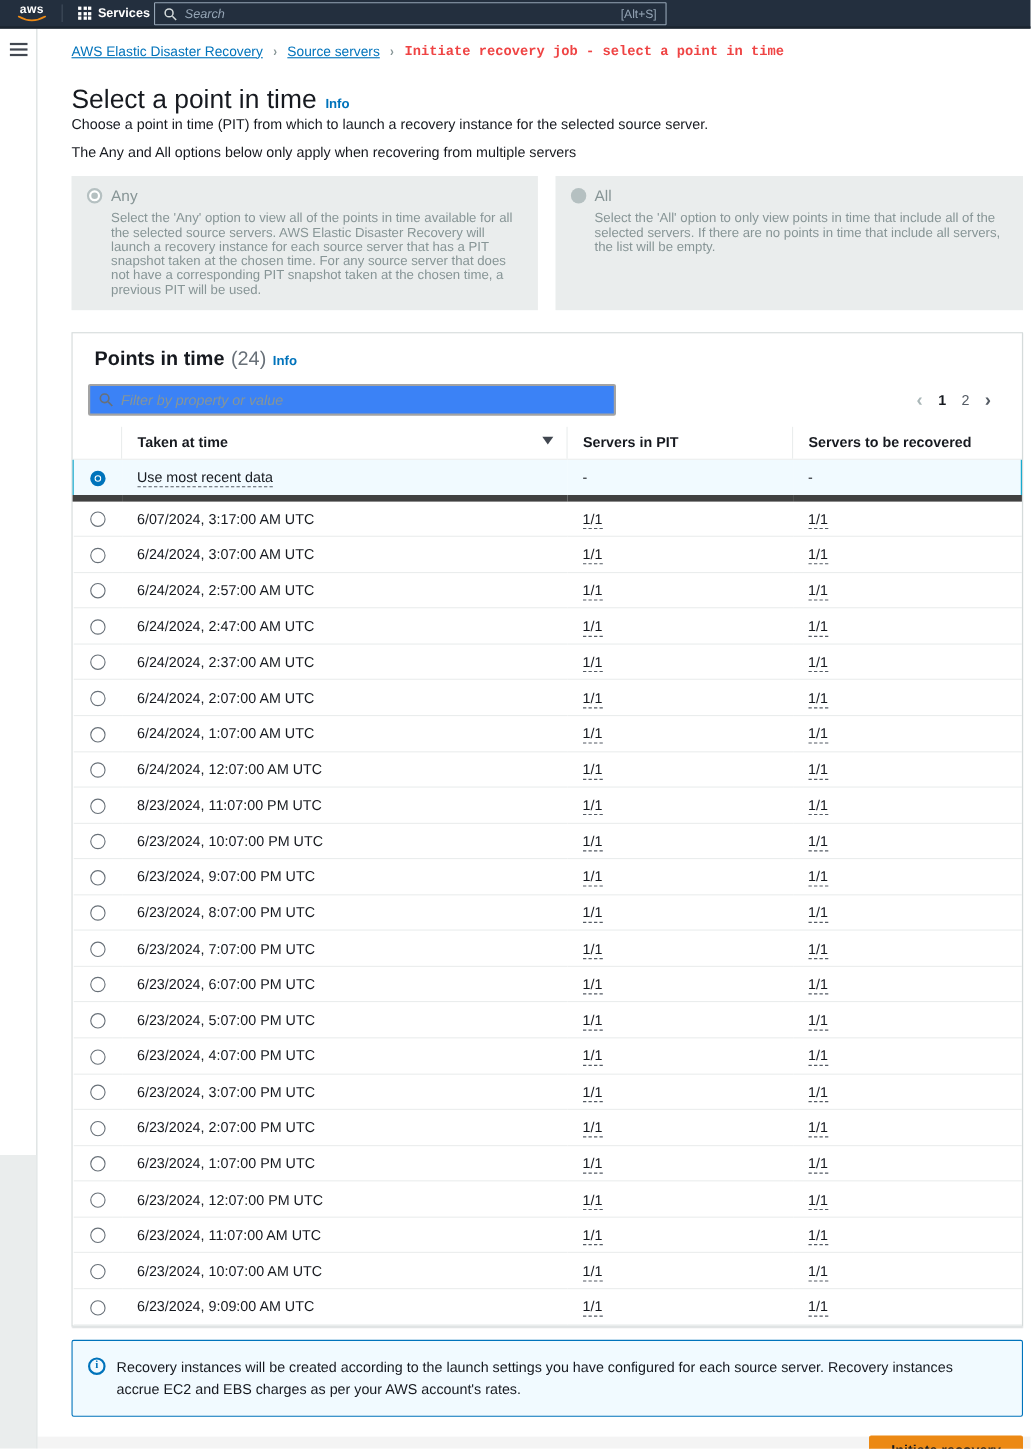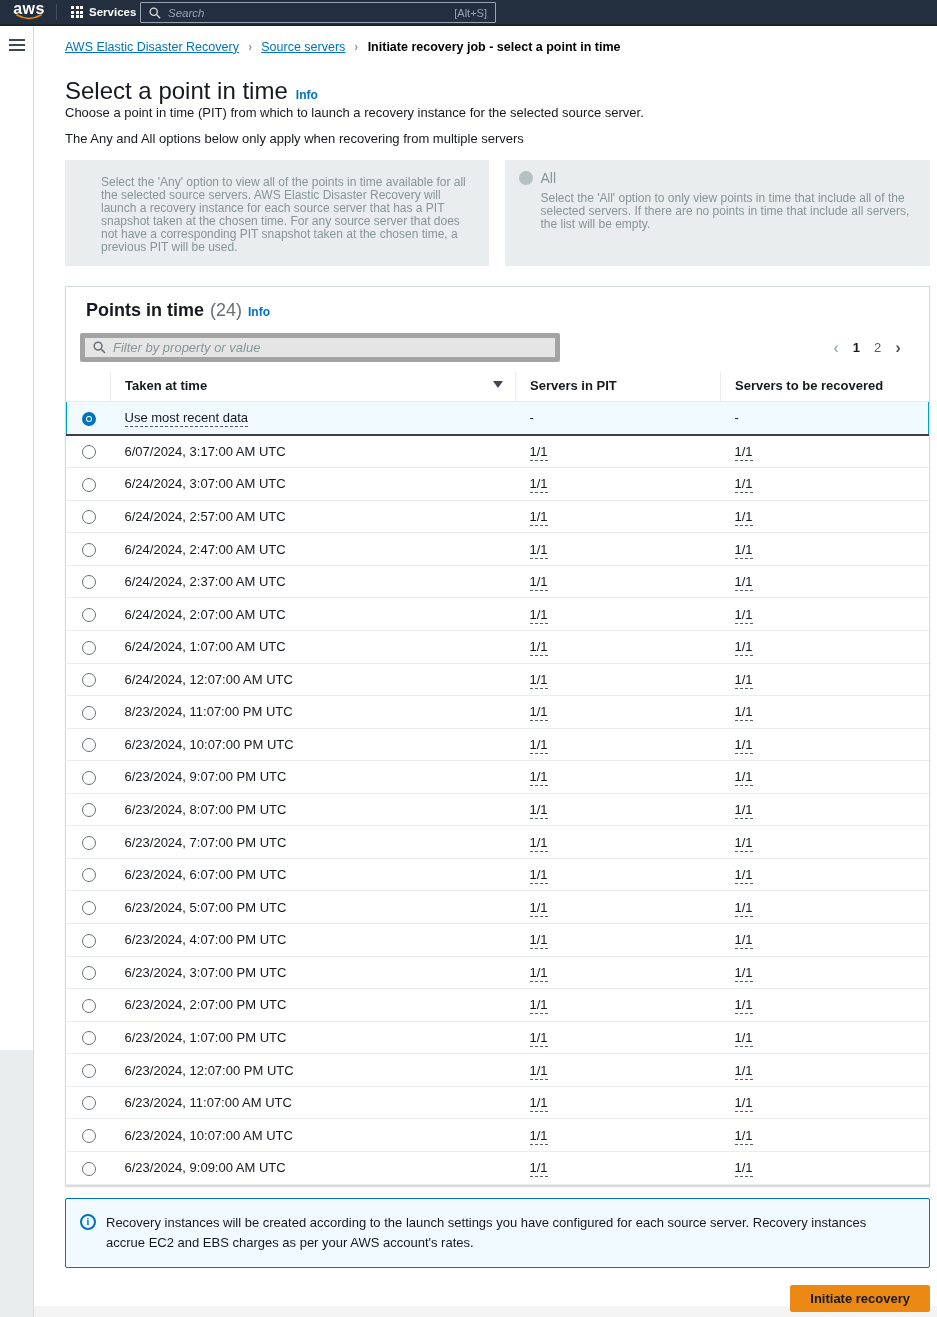--- a/index.html
+++ b/index.html
@@ -2,45 +2,45 @@
 <html><head>
 <meta charset="utf-8">
 <style>
   * { margin:0; padding:0; box-sizing:border-box; }
   html,body { width:937px; height:1317px; }
   body { font-family:"Liberation Sans","DejaVu Sans",sans-serif; background:#fff; position:relative; overflow:hidden; color:#16191f; }
 
   
   .topnav { position:absolute; top:0; left:0; width:937px; height:26px; background:#232f3e; display:flex; align-items:center; z-index:30; border-bottom:2px solid #1a232e; }
   .aws-logo { display:flex; flex-direction:column; align-items:center; margin-left:14px; width:30px; }
-  .aws-logo .aws-word { color:#fff; font-weight:bold; font-size:16px; line-height:10px; letter-spacing:.5px; }
+  .aws-logo .aws-word { color:#fff; font-weight:bold; font-size:11px; line-height:10px; letter-spacing:.5px; }
   .nav-divider { width:1px; height:16px; background:#414d5c; margin:0 14px 0 12px; }
   .services { display:flex; align-items:flex-end; gap:6px; color:#fff; font-size:11.5px; font-weight:bold; cursor:pointer; }
   .grid-icon { display:grid; grid-template-columns:repeat(3,3px); grid-template-rows:repeat(3,3px); gap:1.5px; }
   .grid-icon span { background:#fff; width:3px; height:3px; }
-  .nav-search { position:absolute; left:140px; top:2px; width:356px; height:21px; border:1px solid #95a5b5; background:#232f3e; display:flex; align-items:center; padding:0 8px; border-radius:1px; }
+  .nav-search { position:absolute; left:140px; top:2px; width:466px; height:21px; border:1px solid #95a5b5; background:#232f3e; display:flex; align-items:center; padding:0 8px; border-radius:1px; }
   .nav-search input { flex:1; background:transparent; border:none; outline:none; color:#d5dbdb; font-size:11.5px; font-style:italic; margin-left:7px; }
   .nav-search input::placeholder { color:#95a5b5; font-style:italic; }
   .nav-shortcut { color:#95a5b5; font-size:11px; }
 
   
   .rail { position:absolute; top:26px; left:0; width:34px; height:1291px; background:#fff; border-right:1px solid #d5dbdb; z-index:20; }
   .rail::after { content:""; position:absolute; left:0; top:1024px; width:33px; height:267px; background:#eaeded; }
   .hamburger { display:block; margin:13px auto 0 auto; width:16px; cursor:pointer; }
   .hamburger i { display:block; height:2px; background:#414750; margin-bottom:3px; }
 
   .bottom-strip { position:absolute; left:34px; top:1306px; width:903px; height:11px; background:#f4f4f4; }
 
   
   .main { position:absolute; top:26px; left:34px; width:903px; padding:13px 7px 0 31px; }
 
   .breadcrumb { font-size:12.5px; display:flex; align-items:center; flex-wrap:wrap; }
   .breadcrumb a { color:#0073bb; text-decoration:underline; cursor:pointer; }
   .crumb-sep { color:#879596; font-size:13px; font-weight:bold; margin:0 9px; transform:scaleX(.8); }
-  .crumb-current { color:#000000; font-weight:bold; }
+  .crumb-current { color:#ef4444; font-weight:bold;font-family:Liberation Mono, monospace; }
 
   .page-title-row { margin-top:23px; display:flex; align-items:baseline; gap:8px; }
   .page-title { font-size:24px; font-weight:500; color:#16191f; }
   .info-link { color:#0073bb; font-size:12px; font-weight:bold; cursor:pointer; }
   .desc { font-size:13px; color:#16191f; }
   .desc2 { font-size:13px; margin-top:11px; color:#16191f; }
 
   
   .options { margin-top:14px; display:flex; gap:16px; }
   .option-tile { background:#eaeded; padding:10px 14px 12px 14px; color:#879596; }
@@ -51,40 +51,40 @@
   .radio-disabled-sel::after { content:""; position:absolute; left:2px; top:2px; width:6px; height:6px; border-radius:50%; background:#b5c0c1; }
   .radio-disabled { width:14px; height:14px; border-radius:50%; background:#b5c0c1; flex:none; }
   .option-desc { font-size:12px; line-height:13px; margin:6px 0 0 22px; }
 
   
   .card { margin-top:20px; width:865px; background:#fff; border:1px solid #d5dbdb; box-shadow:0 1px 1px rgba(0,28,36,.15); }
   .card-header { padding:13px 20px 4px 20px; display:flex; align-items:baseline; gap:6px; }
   .card-title { font-size:18px; font-weight:bold; color:#16191f; }
   .card-count { font-size:18px; color:#687078; }
   .card-toolbar { padding:8px 20px 10px 14px; display:flex; align-items:center; }
-  .filter-box { width:480px; height:29px; border:5px solid #a3a3a3; border-radius:2px; display:flex; align-items:center; padding:0 8px; background:#e5e5e5; }
+  .filter-box { width:480px; height:29px; border:2px solid #a3a3a3; border-radius:2px; display:flex; align-items:center; padding:0 8px; background:#3b82f6; }
   .filter-box input { flex:1; border:none; outline:none; font-size:13px; font-style:italic; color:#16191f; margin-left:7px; background:transparent; }
   .filter-box input::placeholder { color:#879596; font-style:italic; }
   .pagination { margin-left:auto; display:flex; align-items:center; gap:14px; font-size:13px; padding-right:8px; }
   .page-arrow { font-size:17px; line-height:1; cursor:pointer; color:#545b64; font-weight:bold; }
   .page-arrow.disabled { color:#aab7b8; cursor:default; }
   .page-num { color:#545b64; cursor:pointer; }
   .page-num.current { color:#16191f; font-weight:bold; }
 
   
   table { width:100%; border-collapse:collapse; table-layout:fixed; font-size:13px; }
   col.c-sel { width:44px; } col.c-time { width:405px; } col.c-pit { width:205px; }
   thead th { text-align:left; font-weight:bold; color:#16191f; padding:6px 0 8px 14px; border-bottom:1px solid #eaeded; position:relative; font-size:13px;margin-left:26px; }
   thead th + th { border-left:1px solid #eaeded; }
   thead th.sel-col { padding-left:0; }
   .sort-icon { position:absolute; right:12px; top:9px; width:0; height:0; border-left:5px solid transparent; border-right:5px solid transparent; border-top:7px solid #414750; }
   tbody td { padding:8px 0 8px 14px; border-bottom:1px solid #eaeded; color:#16191f; height:32px; }
   tbody td.sel-cell { padding-left:0; text-align:center; }
   tbody tr { cursor:pointer; }
-  tbody tr.selected td { background:#f1faff; border-top:1px solid #00a1c9; border-bottom:2px solid #404040; }
+  tbody tr.selected td { background:#f1faff; border-top:1px solid #00a1c9; border-bottom:6px solid #404040; }
   tbody tr.selected td:first-child { border-left:1px solid #00a1c9; }
   tbody tr.selected td:last-child { border-right:1px solid #00a1c9; }
   .radio { display:inline-block; width:14px; height:14px; border-radius:50%; border:1px solid #687078; background:#fff; vertical-align:middle; position:relative; }
   .radio.checked { border:4px solid #0073bb; }
   .radio.checked::after { content:""; position:absolute; left:1px; top:1px; width:4px; height:4px; border-radius:50%; background:#0073bb; }
   .dashed { border-bottom:1px dashed #545b64; padding-bottom:1px; cursor:pointer; }
 
   
   .banner { margin-top:12px; width:865px; background:#f1faff; border:1px solid #0073bb; border-radius:2px; padding:14px 40px 14px 14px; display:flex; gap:10px; }
   .info-circle-icon { flex:none; width:16px; height:16px; border:2px solid #0073bb; border-radius:50%; color:#0073bb; font-size:10px; font-weight:bold; font-family:"Liberation Serif",serif; display:flex; align-items:center; justify-content:center; margin-top:1px; }
@@ -153,20 +153,24 @@
 
   <div class="page-title-row">
     <h1 class="page-title">Select a point in time</h1>
     <span class="info-link">Info</span>
   </div>
   <p class="desc">Choose a point in time (PIT) from which to launch a recovery instance for the selected source server.</p>
   <p class="desc2">The Any and All options below only apply when recovering from multiple servers</p>
 
   <div class="options">
     <div class="option-tile any">
+      <div class="option-head">
+        <span class="radio-disabled-sel"></span>
+        <span>Any</span>
+      </div>
       <div class="option-desc">Select the 'Any' option to view all of the points in time available for all the selected source servers. AWS Elastic Disaster Recovery will launch a recovery instance for each source server that has a PIT snapshot taken at the chosen time. For any source server that does not have a corresponding PIT snapshot taken at the chosen time, a previous PIT will be used.</div>
     </div>
     <div class="option-tile all">
       <div class="option-head">
         <span class="radio-disabled"></span>
         <span>All</span>
       </div>
       <div class="option-desc">Select the 'All' option to only view points in time that include all of the selected servers. If there are no points in time that include all servers, the list will be empty.</div>
     </div>
   </div>

